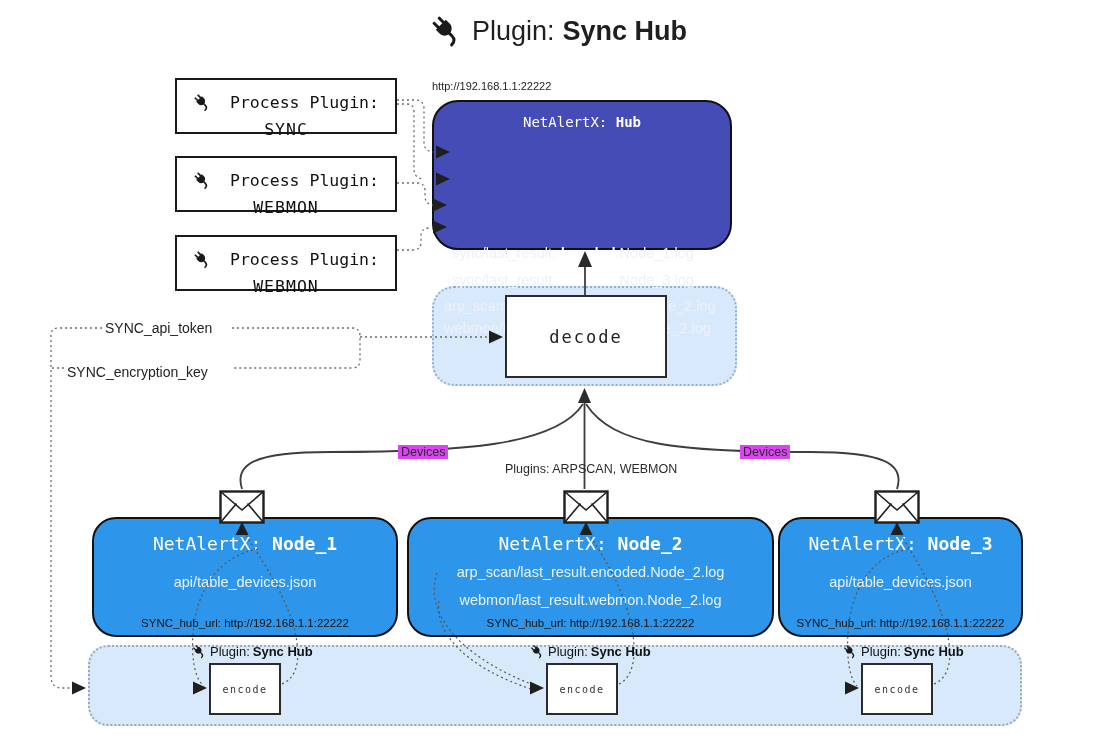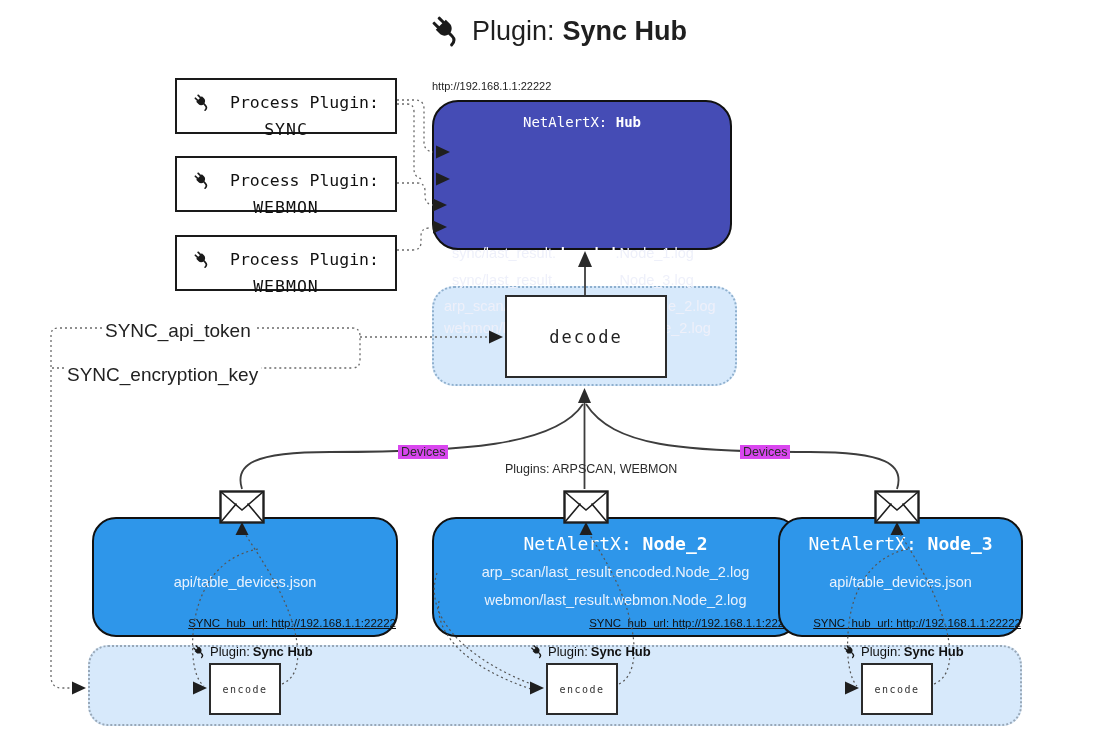--- a/index.html
+++ b/index.html
@@ -35,33 +35,33 @@
   .hub-entry b{font-weight:bold;color:#fff;}
 
   
   #decode-wrap{left:432px;top:286px;width:305px;height:100px;background:var(--panel);
                border:2px dotted #8FB0CE;border-radius:22px;z-index:2;}
   #decode-box{left:505px;top:295px;width:162px;height:83px;background:#fff;border:2.5px solid #2b2b2b;
               z-index:4;display:flex;align-items:center;justify-content:center;
               font-size:17px;letter-spacing:2px;color:#222;}
 
   
-  .keylabel{font-size:19px;color:#222;background:#fff;padding:0 3px;z-index:10;white-space:nowrap;}
+  .keylabel{font-size:14px;color:#222;background:#fff;padding:0 3px;z-index:10;white-space:nowrap;}
 
   
   .edgelabel{font-size:12.5px;color:#2b2b2b;z-index:10;white-space:nowrap;}
   .edgelabel.bg{background:#d946ef;padding:0 3px;}
 
   
   .node{top:517px;height:120px;background:var(--node);border:2px solid #111;border-radius:24px;
         z-index:3;color:#fff;}
   .node .t{position:absolute;top:14px;left:0;width:100%;text-align:center;font-size:18px;white-space:nowrap;}
   .node .t b{font-weight:bold;}
   .node .file{position:absolute;left:0;width:100%;text-align:center;font-size:14.5px;color:#e9f2fd;white-space:nowrap;}
-  .node .url{position:absolute;left:0;top:98px;width:100%;text-align:right;font-size:11.5px;color:#111;text-decoration:underline;}
+  .node .url{position:absolute;left:0;top:98px;width:100%;text-align:center;font-size:11.5px;color:#111;}
 
   
   .env{z-index:6;}
 
   
   #band{left:88px;top:645px;width:934px;height:81px;background:var(--panel);
         border:2px dotted #98A8B8;border-radius:20px;z-index:2;}
   .bandlabel{top:644px;display:flex;align-items:center;gap:3px;font-size:13px;color:#111;z-index:10;white-space:nowrap;}
   .bandlabel .bold{font-weight:bold;}
   .ebox{top:663px;width:72px;height:52px;background:#fff;border:2px solid #2b2b2b;z-index:4;
@@ -190,24 +190,27 @@
   <div id="decode-box" class="abs mono">decode</div>
 
   <div class="abs keylabel" style="left:102px;top:320px;">SYNC_api_token</div>
   <div class="abs keylabel" style="left:64px;top:364px;">SYNC_encryption_key</div>
 
   <div class="abs edgelabel bg" style="left:398px;top:445px;">Devices</div>
   <div class="abs edgelabel bg" style="left:740px;top:445px;">Devices</div>
   <div class="abs edgelabel" style="left:505px;top:462px;">Plugins: ARPSCAN, WEBMON</div>
 
   <div class="abs node" style="left:92px;width:306px;">
+    <div class="t mono">
+      <span>NetAlertX:</span> <b>Node_1</b>
+    </div>
     <div class="file" style="top:55px;">api/table_devices.json</div>
     <div class="url">SYNC_hub_url: http://192.168.1.1:22222</div>
   </div>
-  <div class="abs node" style="left:432px;width:367px;">
+  <div class="abs node" style="left:407px;width:367px;">
     <div class="t mono">
       <span>NetAlertX:</span> <b>Node_2</b>
     </div>
     <div class="file" style="top:45px;">arp_scan/last_result.encoded.Node_2.log</div>
     <div class="file" style="top:73px;">webmon/last_result.webmon.Node_2.log</div>
     <div class="url">SYNC_hub_url: http://192.168.1.1:22222</div>
   </div>
   <div class="abs node" style="left:778px;width:245px;">
     <div class="t mono">
       <span>NetAlertX:</span> <b>Node_3</b>

